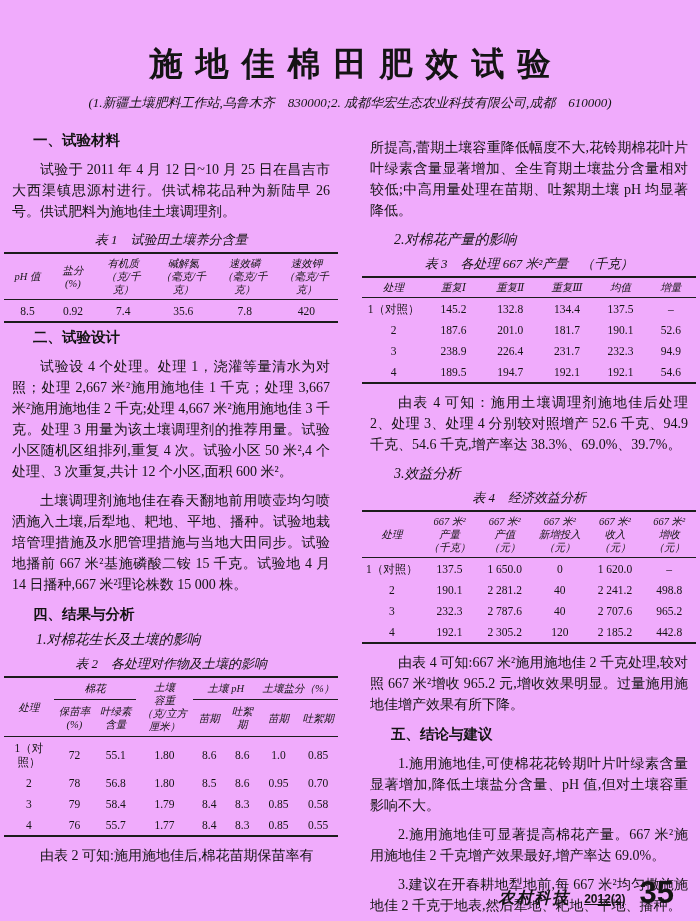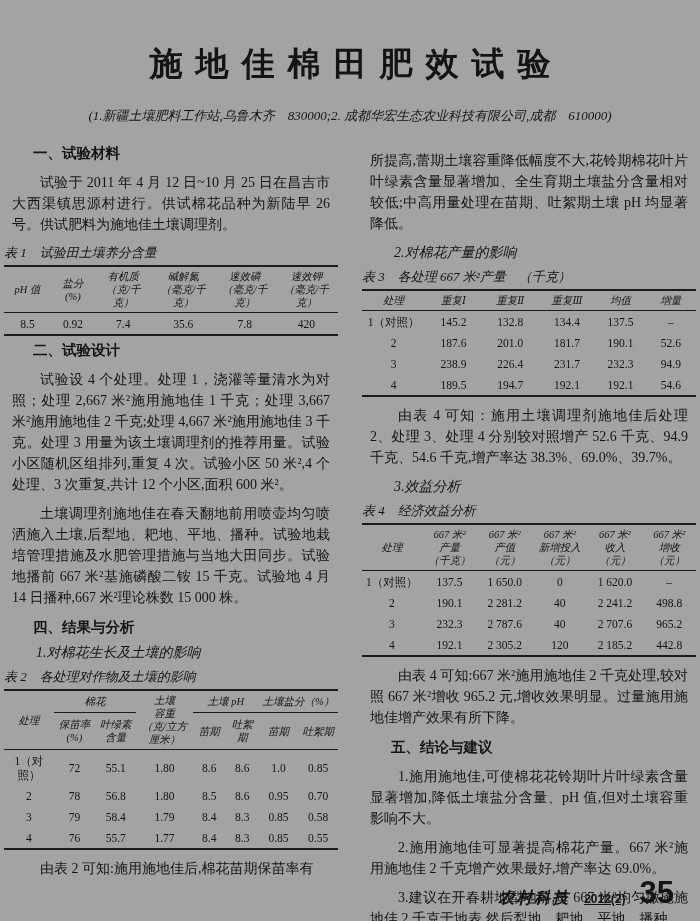--- a/index.html
+++ b/index.html
@@ -1,54 +1,54 @@
 <!DOCTYPE html>
 <html><head>
 <meta charset="utf-8">
 <style>
   html,body { margin:0; padding:0; background:#e8e8e8; }
   .page {
     position:relative;
     width:700px; height:921px;
     margin:0 auto;
-    background:#a3a3a3;
+    background:#f0abfc;
     color:#141414;
     font-family:"Liberation Serif","DejaVu Serif",serif;
     overflow:hidden;
     box-sizing:border-box;
   }
   .title {
     margin-top:42px;
     text-align:center;
     font-family:"Liberation Sans","DejaVu Sans",sans-serif;
     font-size:33px; font-weight:bold;
     letter-spacing:13px; text-indent:13px;
   }
   .authors {
     margin-top:27px; text-align:center;
     font-size:15px; font-weight:bold; letter-spacing:1px;
   }
   .affiliation {
-    margin-top:20px; text-align:center;
+    margin-top:7px; text-align:center;
     font-size:13px; font-style:italic;
   }
   .columns {
     display:flex; gap:24px;
     padding:0 4px; margin-top:17px;
   }
   .col { flex:1; min-width:0; font-size:14px; line-height:21px; text-align:justify; }
   .col p { margin:8px; text-indent:2em; }
   .col p.noindent { text-indent:0; }
   .sec-heading {
     margin:0; font-family:"Liberation Sans","DejaVu Sans",sans-serif;
     font-size:14.5px; font-weight:bold; line-height:22px; text-indent:2em;
   }
   .sub-heading { margin:4px; font-style:italic; line-height:21px; text-indent:2em; }
   .tcaption {
-    font-style:italic;
+    text-align:center; font-style:italic;
     font-size:13px; line-height:20px; margin:2px 0 2px 0; text-indent:0;
   }
   table.threeline {
     width:100%; border-collapse:collapse; table-layout:fixed;
     border-top:2px solid #1c1c1c; border-bottom:2px solid #1c1c1c;
     margin:1px 0 3px 0;
   }
   table.threeline th {
     font-weight:normal; font-style:italic;
     font-size:10.5px; line-height:13px;

